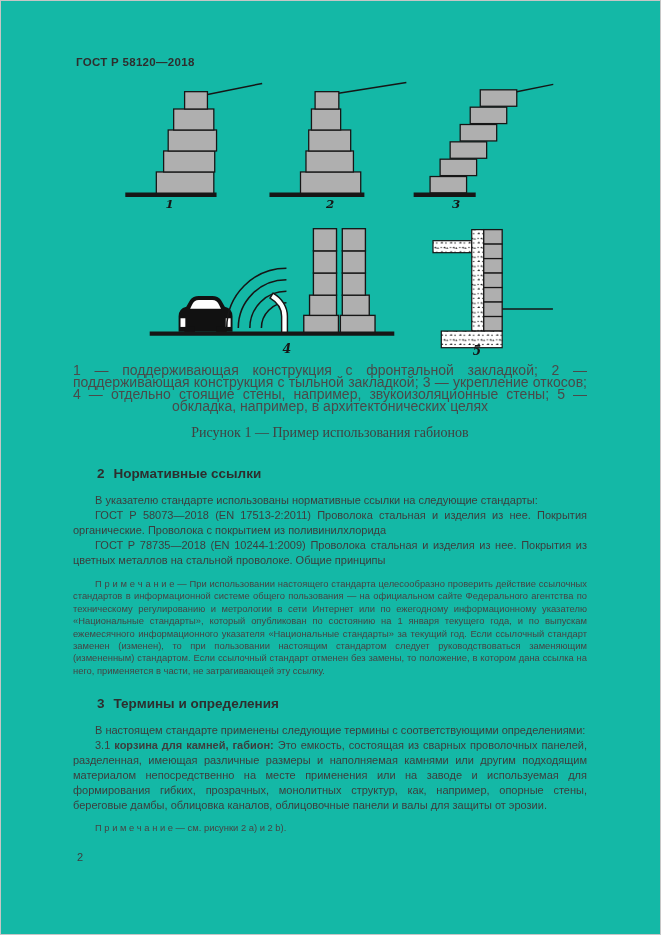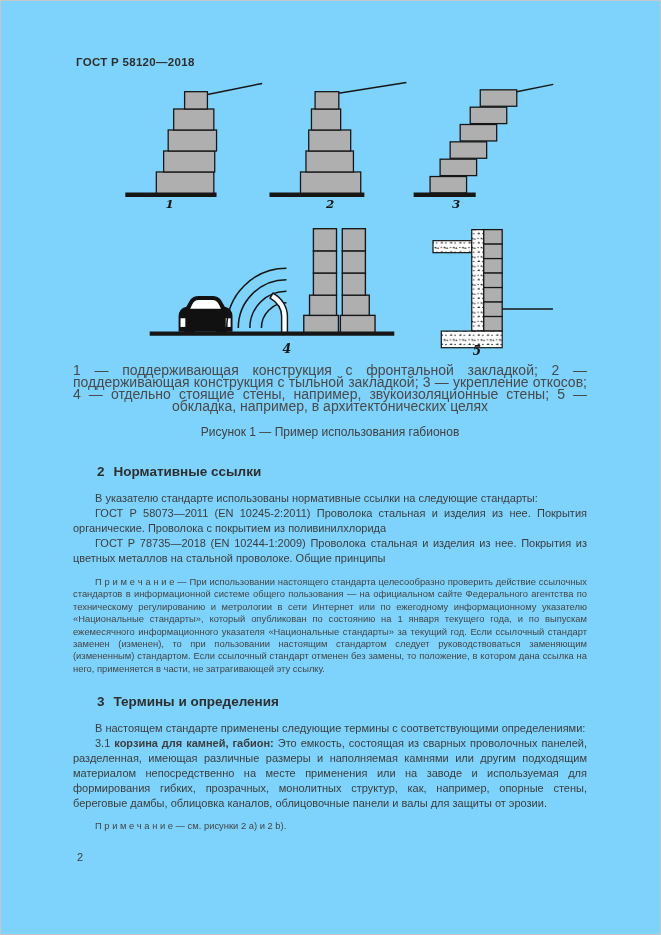--- a/index.html
+++ b/index.html
@@ -1,19 +1,19 @@
 <!DOCTYPE html>
 <html><head>
 <meta charset="utf-8">
 <style>
   html,body { margin:0; padding:0; background:#ffffff; }
   .page {
     position: relative;
     width: 661px; height: 935px;
-    background: #7dd3fc;
+    background: #14b8a6;
     box-shadow: inset 0 0 0 1px #c6c6c6;
     overflow: hidden;
     font-family: "Liberation Sans", sans-serif;
     color: #3d3d3d;
   }
   .doc-header {
     margin: 56px 0 0 76px;
     font-size: 11.5px; font-weight: bold; color: #2e2e2e;
     letter-spacing: 0.3px;
   }
@@ -31,21 +31,21 @@
     font-family: "DejaVu Serif", serif;
     font-style: italic; font-weight: bold; font-size: 13px; fill:#161616;
   }
   .legend {
     margin: 8px 0 0 73px; width: 514px;
     font-size: 14px; line-height: 12px; color:#4a4a4a;
     text-align: justify; text-align-last: center;
   }
   .figcap {
     margin: 13px 0 0 73px; width: 514px;
-    text-align: center; font-size: 12px; color:#414141;
+    text-align: center; font-size: 14px; color:#414141;font-family:Liberation Serif, serif;
   }
   .sec-heading {
     margin: 25px 0 0 97px;
     font-size: 13.5px; font-weight: bold; color:#2e2e2e;
   }
   .sec-heading .num { margin-right: 9px; }
   .body-par {
     margin: 0 0 0 73px; width: 514px;
     font-size: 11px; line-height: 15px;
     text-align: justify; text-indent: 22px; color:#3d3d3d;
@@ -180,21 +180,21 @@
 
   <div class="legend">1 — поддерживающая конструкция с фронтальной закладкой; 2 — поддерживающая конструкция с тыльной закладкой; 3 — укрепление откосов; 4 — отдельно стоящие стены, например, звукоизоляционные стены; 5 — обкладка, например, в архитектонических целях</div>
 
   <div class="figcap">Рисунок 1 — Пример использования габионов</div>
 
   <div class="sec-heading">
     <span class="num">2</span><span>Нормативные ссылки</span>
   </div>
 
   <div class="body-par mt12">В указателю стандарте использованы нормативные ссылки на следующие стандарты:</div>
-  <div class="body-par">ГОСТ Р 58073—2011 (EN 10245-2:2011) Проволока стальная и изделия из нее. Покрытия органические. Проволока с покрытием из поливинилхлорида</div>
+  <div class="body-par">ГОСТ Р 58073—2018 (EN 17513-2:2011) Проволока стальная и изделия из нее. Покрытия органические. Проволока с покрытием из поливинилхлорида</div>
   <div class="body-par">ГОСТ Р 78735—2018 (EN 10244-1:2009) Проволока стальная и изделия из нее. Покрытия из цветных металлов на стальной проволоке. Общие принципы</div>
 
   <div class="note-par">П р и м е ч а н и е — При использовании настоящего стандарта целесообразно проверить действие ссылочных стандартов в информационной системе общего пользования — на официальном сайте Федерального агентства по техническому регулированию и метрологии в сети Интернет или по ежегодному информационному указателю «Национальные стандарты», который опубликован по состоянию на 1 января текущего года, и по выпускам ежемесячного информационного указателя «Национальные стандарты» за текущий год. Если ссылочный стандарт заменен (изменен), то при пользовании настоящим стандартом следует руководствоваться заменяющим (измененным) стандартом. Если ссылочный стандарт отменен без замены, то положение, в котором дана ссылка на него, применяется в части, не затрагивающей эту ссылку.</div>
 
   <div class="sec-heading" style="margin-top:19px;">
     <span class="num">3</span><span>Термины и определения</span>
   </div>
 
   <div class="body-par mt12">В настоящем стандарте применены следующие термины с соответствующими определениями:</div>
 

